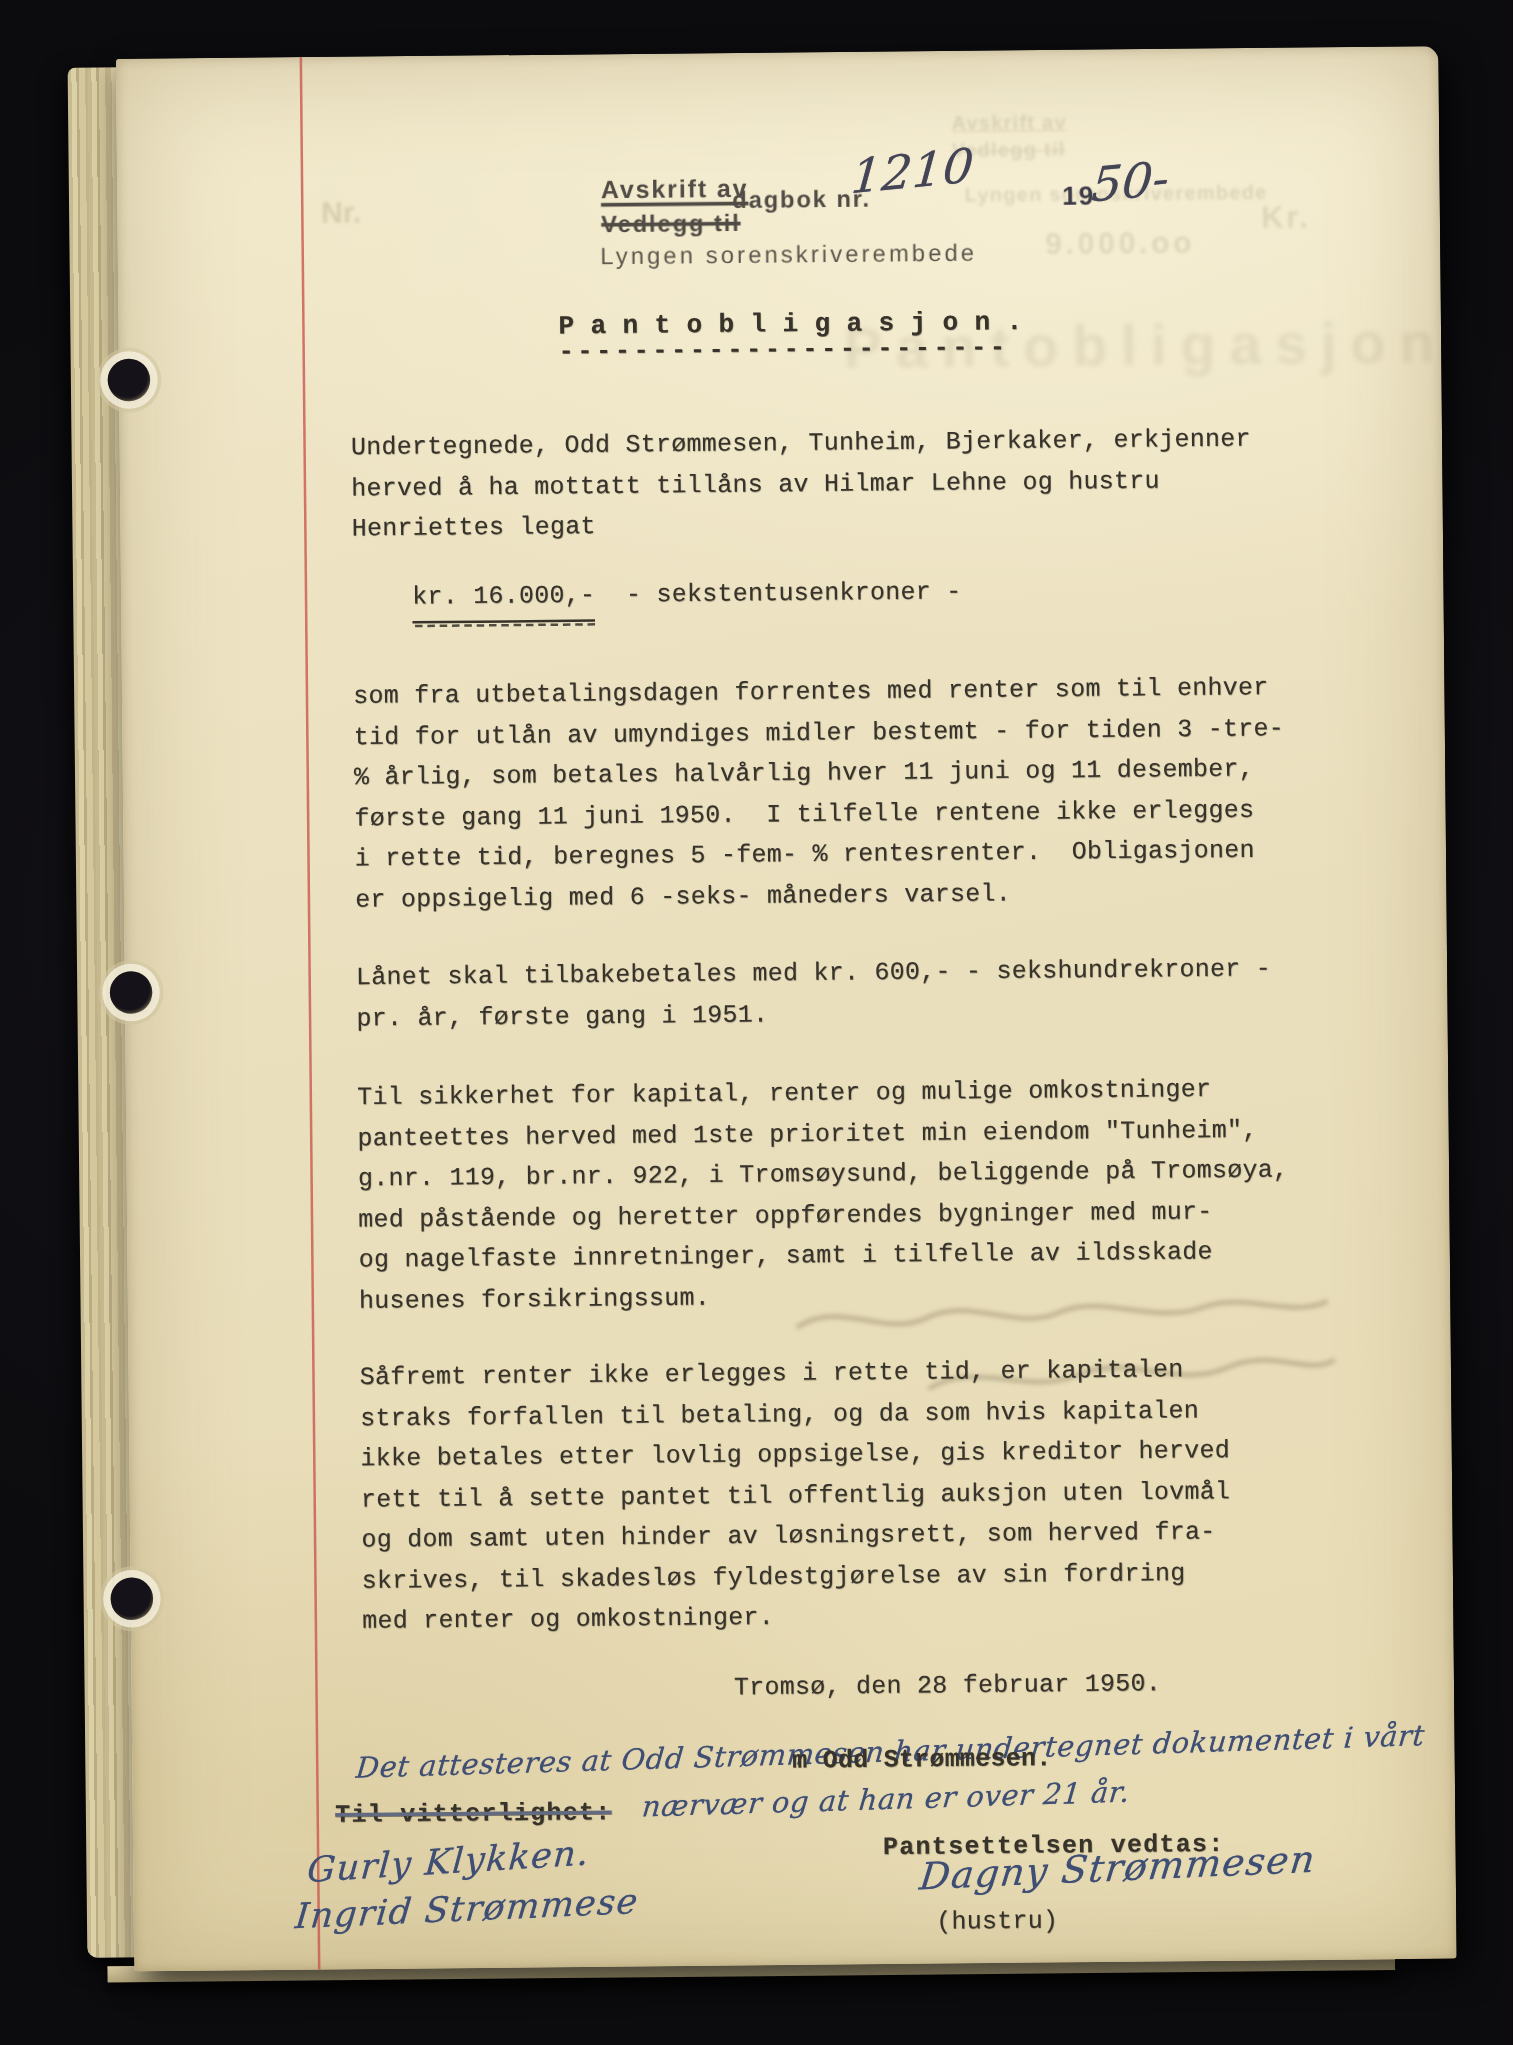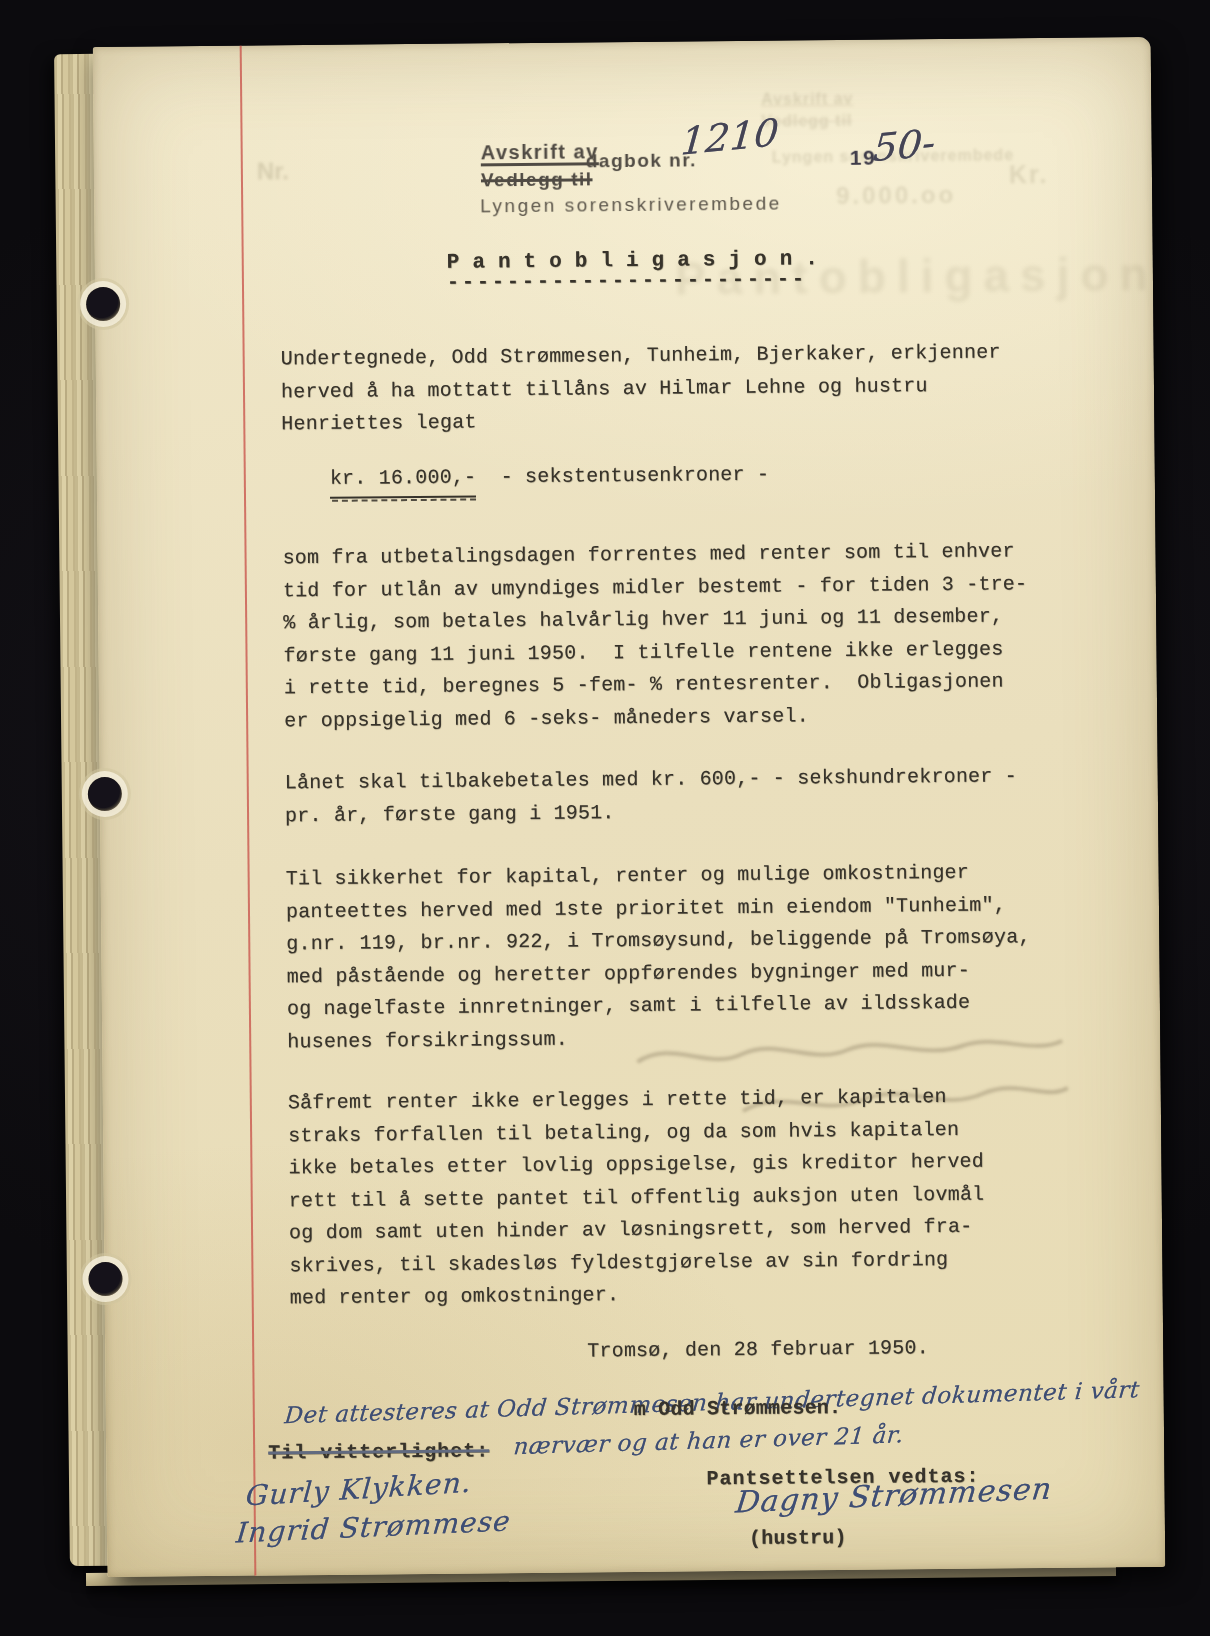--- a/index.html
+++ b/index.html
@@ -197,15 +197,15 @@
 
     <div class="typed crossed" style="left:162px;top:1392px;">Til vitterlighet:</div>
     <div class="hand attest" style="left:408px;top:1386px;">nærvær og at han er over 21 år.</div>
 
     <div class="typed" style="left:600px;top:1422px;font-weight:bold;letter-spacing:1px;">Pantsettelsen vedtas:</div>
 
     <div class="hand sig" style="left:140px;top:1428px;transform:skewX(-8deg) rotate(-3deg);">Gurly Klykken.</div>
     <div class="hand sig" style="left:130px;top:1466px;transform:skewX(-8deg) rotate(-2deg);">Ingrid Strømmese</div>
 
     <div class="hand sig" style="left:630px;top:1438px;font-size:30px;transform:skewX(-9deg) rotate(-2deg);">Dagny Strømmesen</div>
-    <div class="typed" style="left:642px;top:1482px;font-weight:bold;">(hustru)</div>
+    <div class="typed" style="left:642px;top:1482px;">(hustru)</div>
   </div>
 </div>
 
 </body></html>

